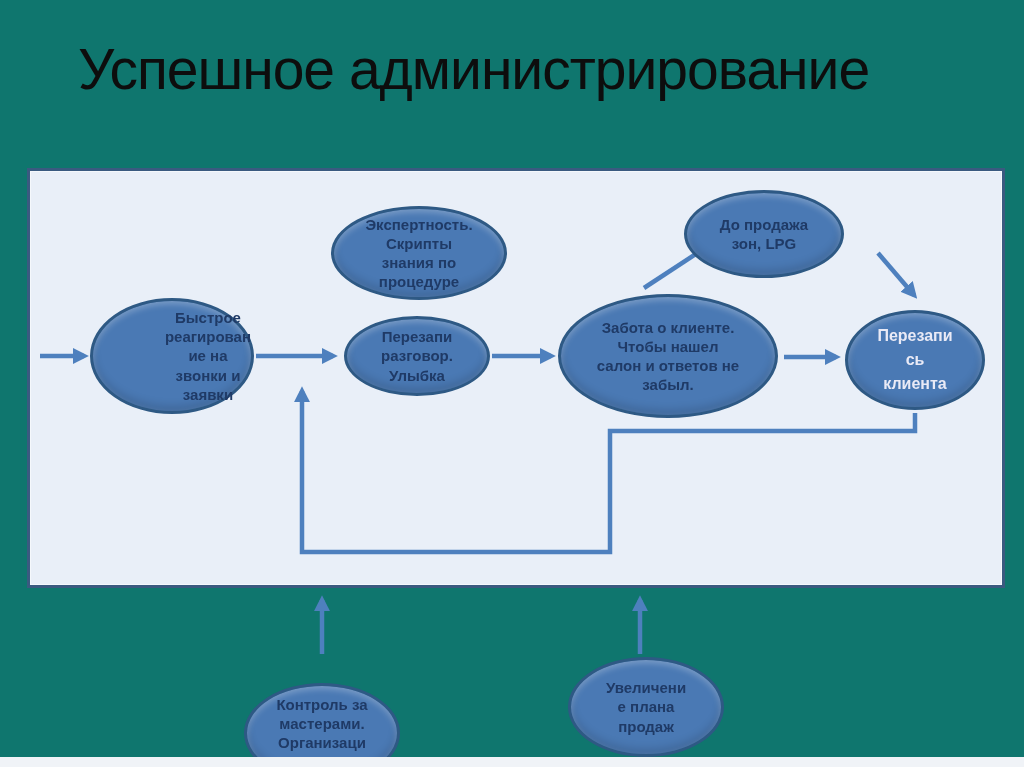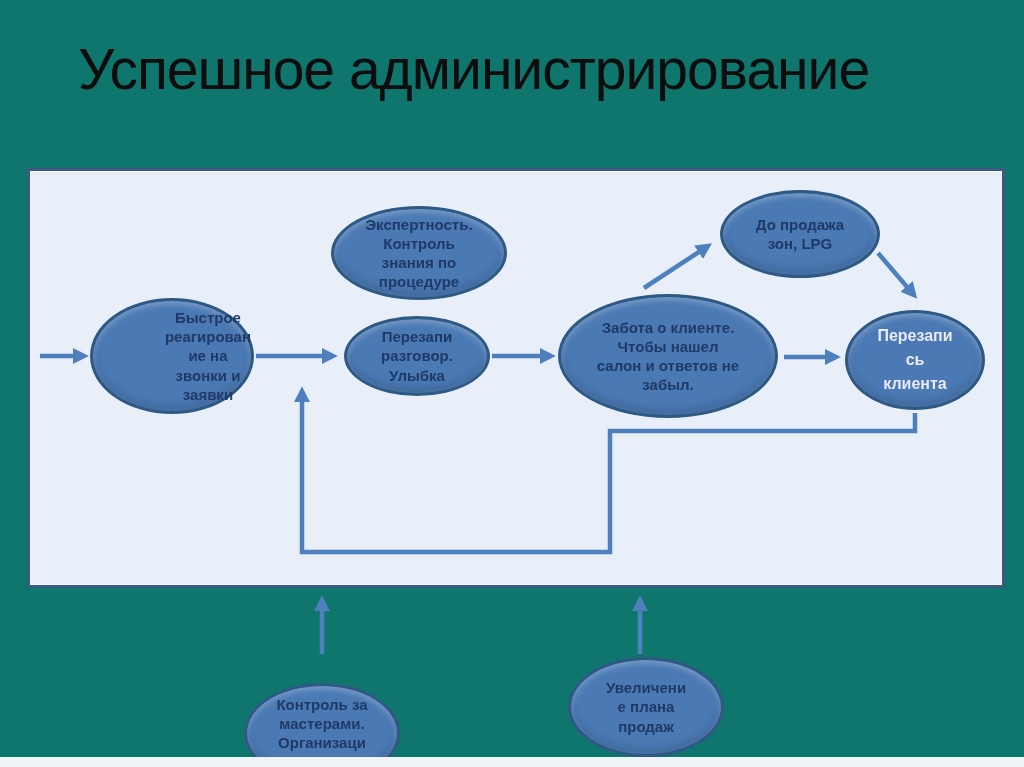--- a/index.html
+++ b/index.html
@@ -63,21 +63,21 @@
     font-size:15px;
     line-height:1.28;
   }
   .node .lbl{white-space:pre-line;}
   .node.light{color:var(--text-light);font-size:16px;line-height:1.5;}
   .n-fast    {left:90px; top:298px; width:164px; height:116px;justify-content:flex-end;}
   .n-expert  {left:331px;top:206px; width:176px; height:94px;}
   .n-talk    {left:344px;top:316px; width:146px; height:80px;}
   .n-scripts {left:333px;top:412px; width:168px; height:106px;}
   .n-care    {left:558px;top:294px; width:220px; height:124px;}
-  .n-presale {left:720px;top:190px; width:160px; height:88px;}
+  .n-presale {left:684px;top:190px; width:160px; height:88px;}
   .n-rebook  {left:845px;top:310px; width:140px; height:100px;}
   .n-control {left:244px;top:683px; width:156px; height:100px;}
   .n-plan    {left:568px;top:657px; width:156px; height:100px;text-align:center;}
   .bottom-strip{
     position:absolute;
     left:0;top:757px;width:1024px;height:10px;
     background:var(--strip);
   }
 </style>
 </head>
@@ -109,21 +109,21 @@
   <div class="node n-fast">
     <span class="lbl">Быстрое
 реагирован
 ие на
 звонки и
 заявки</span>
   </div>
 
   <div class="node n-expert">
     <span class="lbl">Экспертность.
-Контроль
+Скрипты
 знания по
 процедуре</span>
   </div>
 
   <div class="node n-talk">
     <span class="lbl">Перезапи
 разговор.
 Улыбка</span>
   </div>
 

